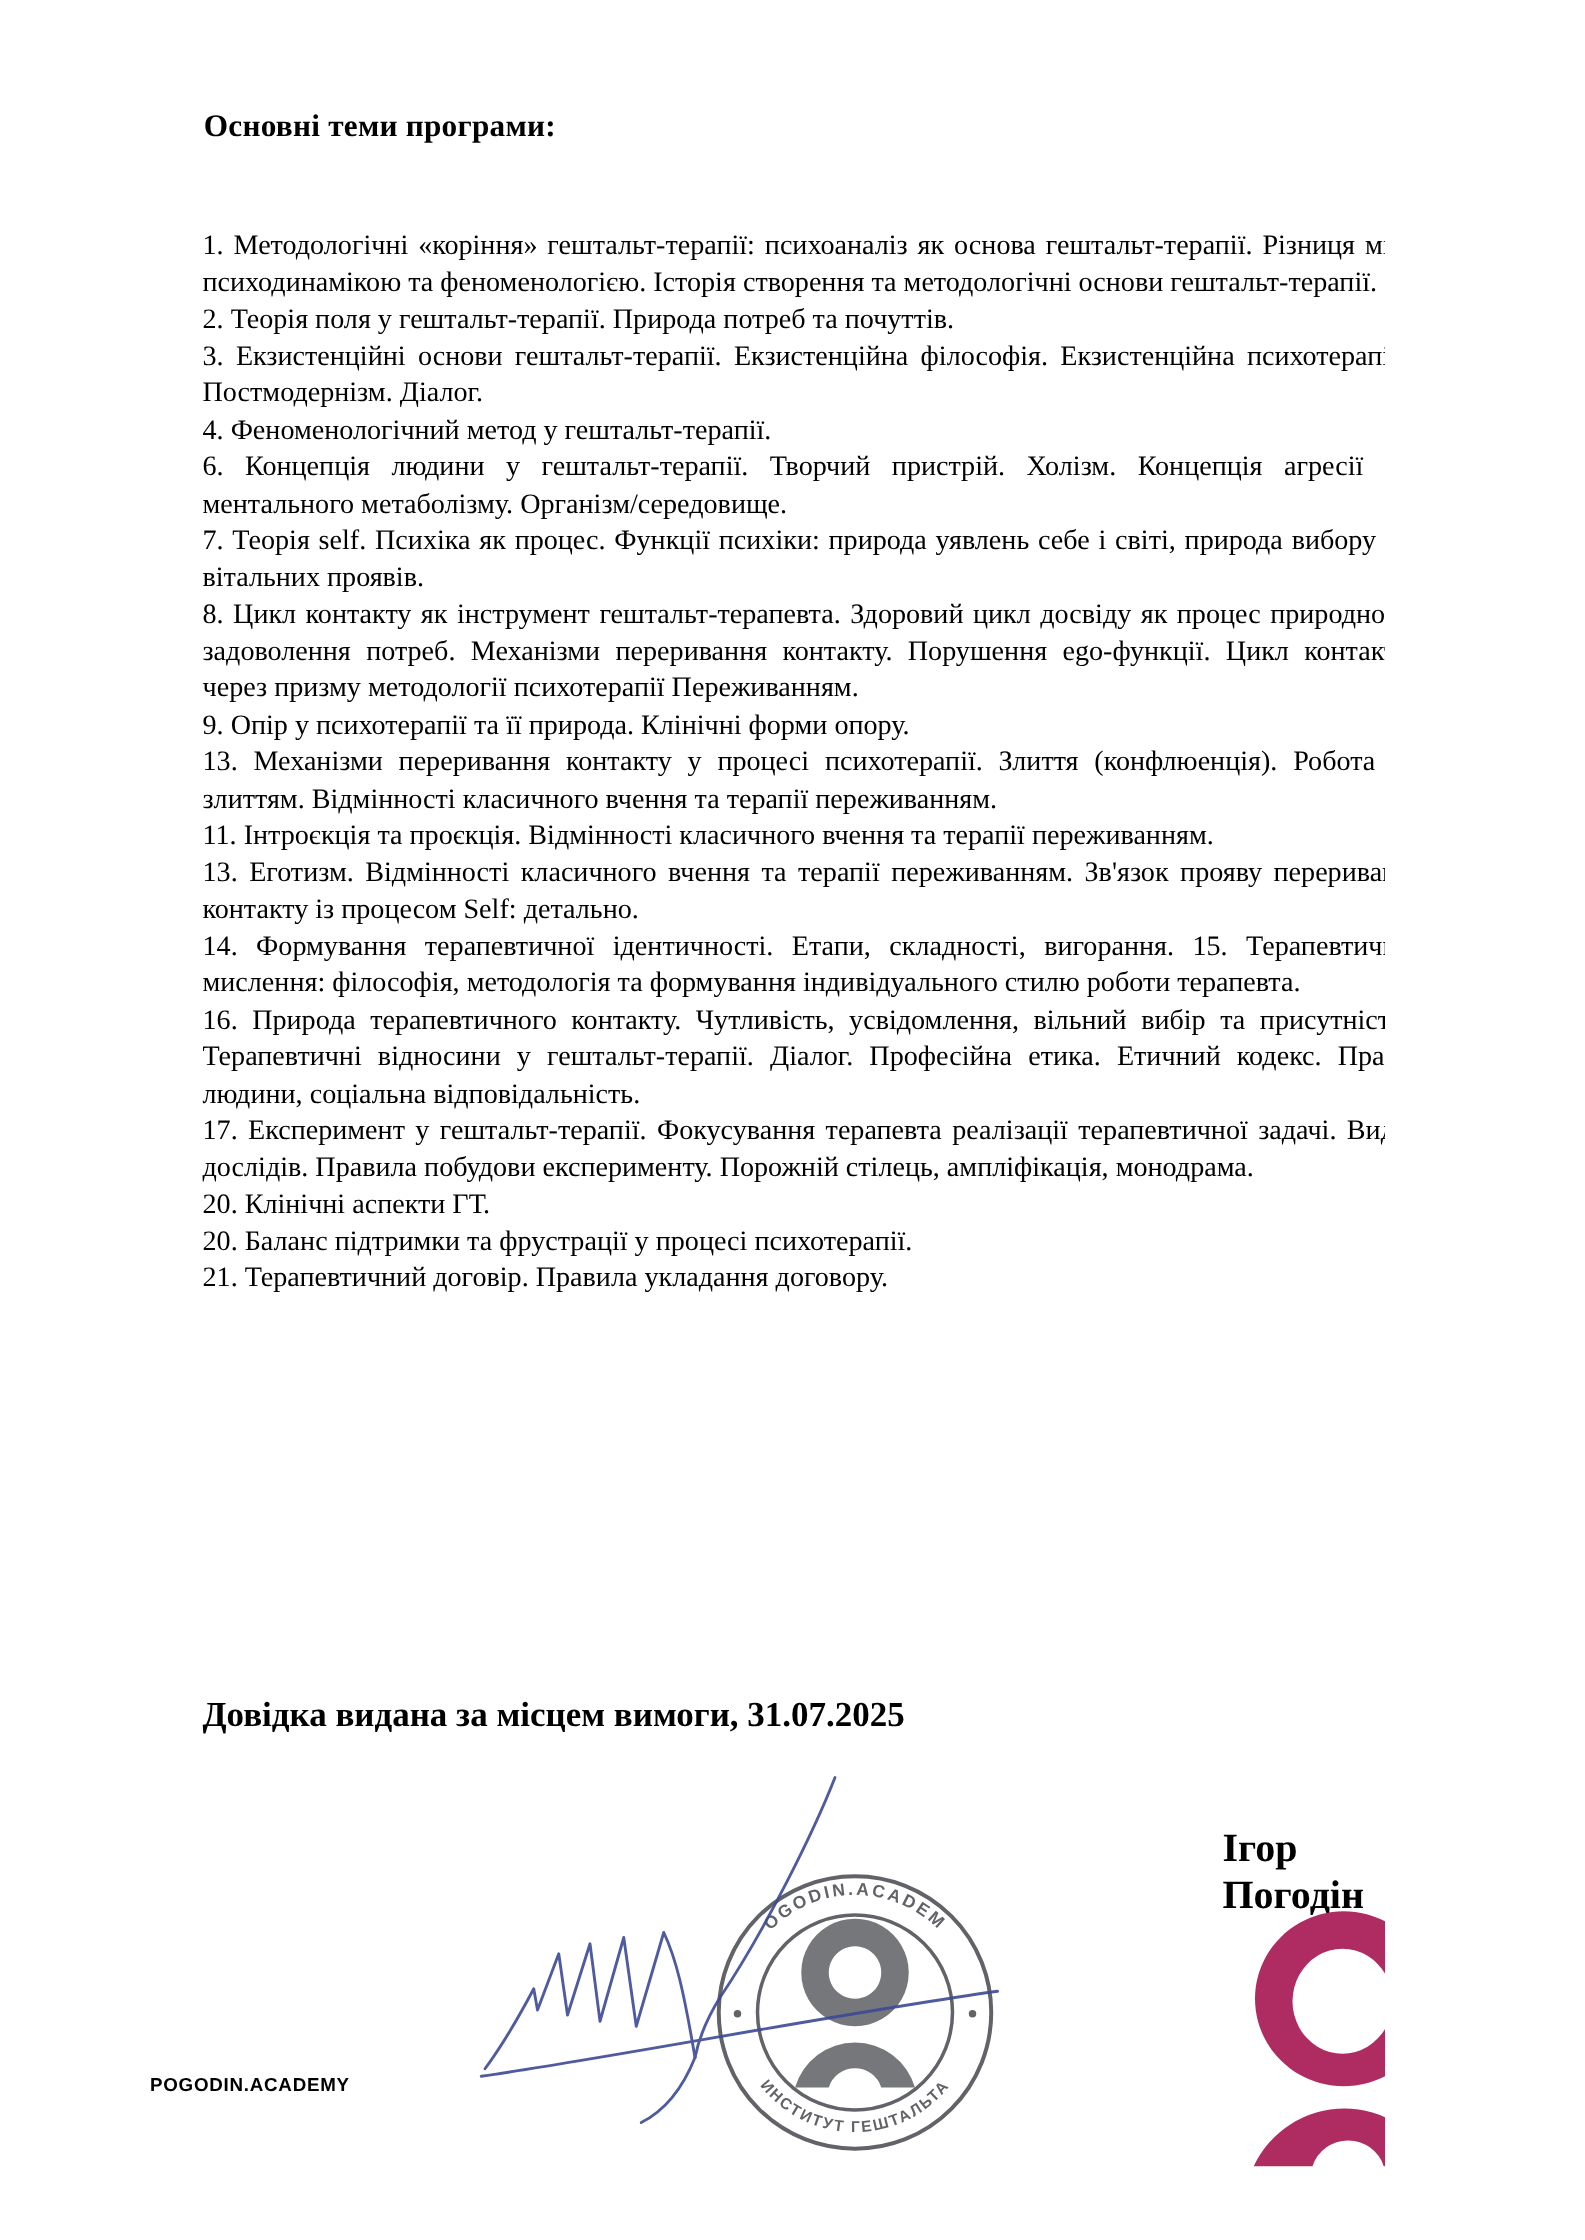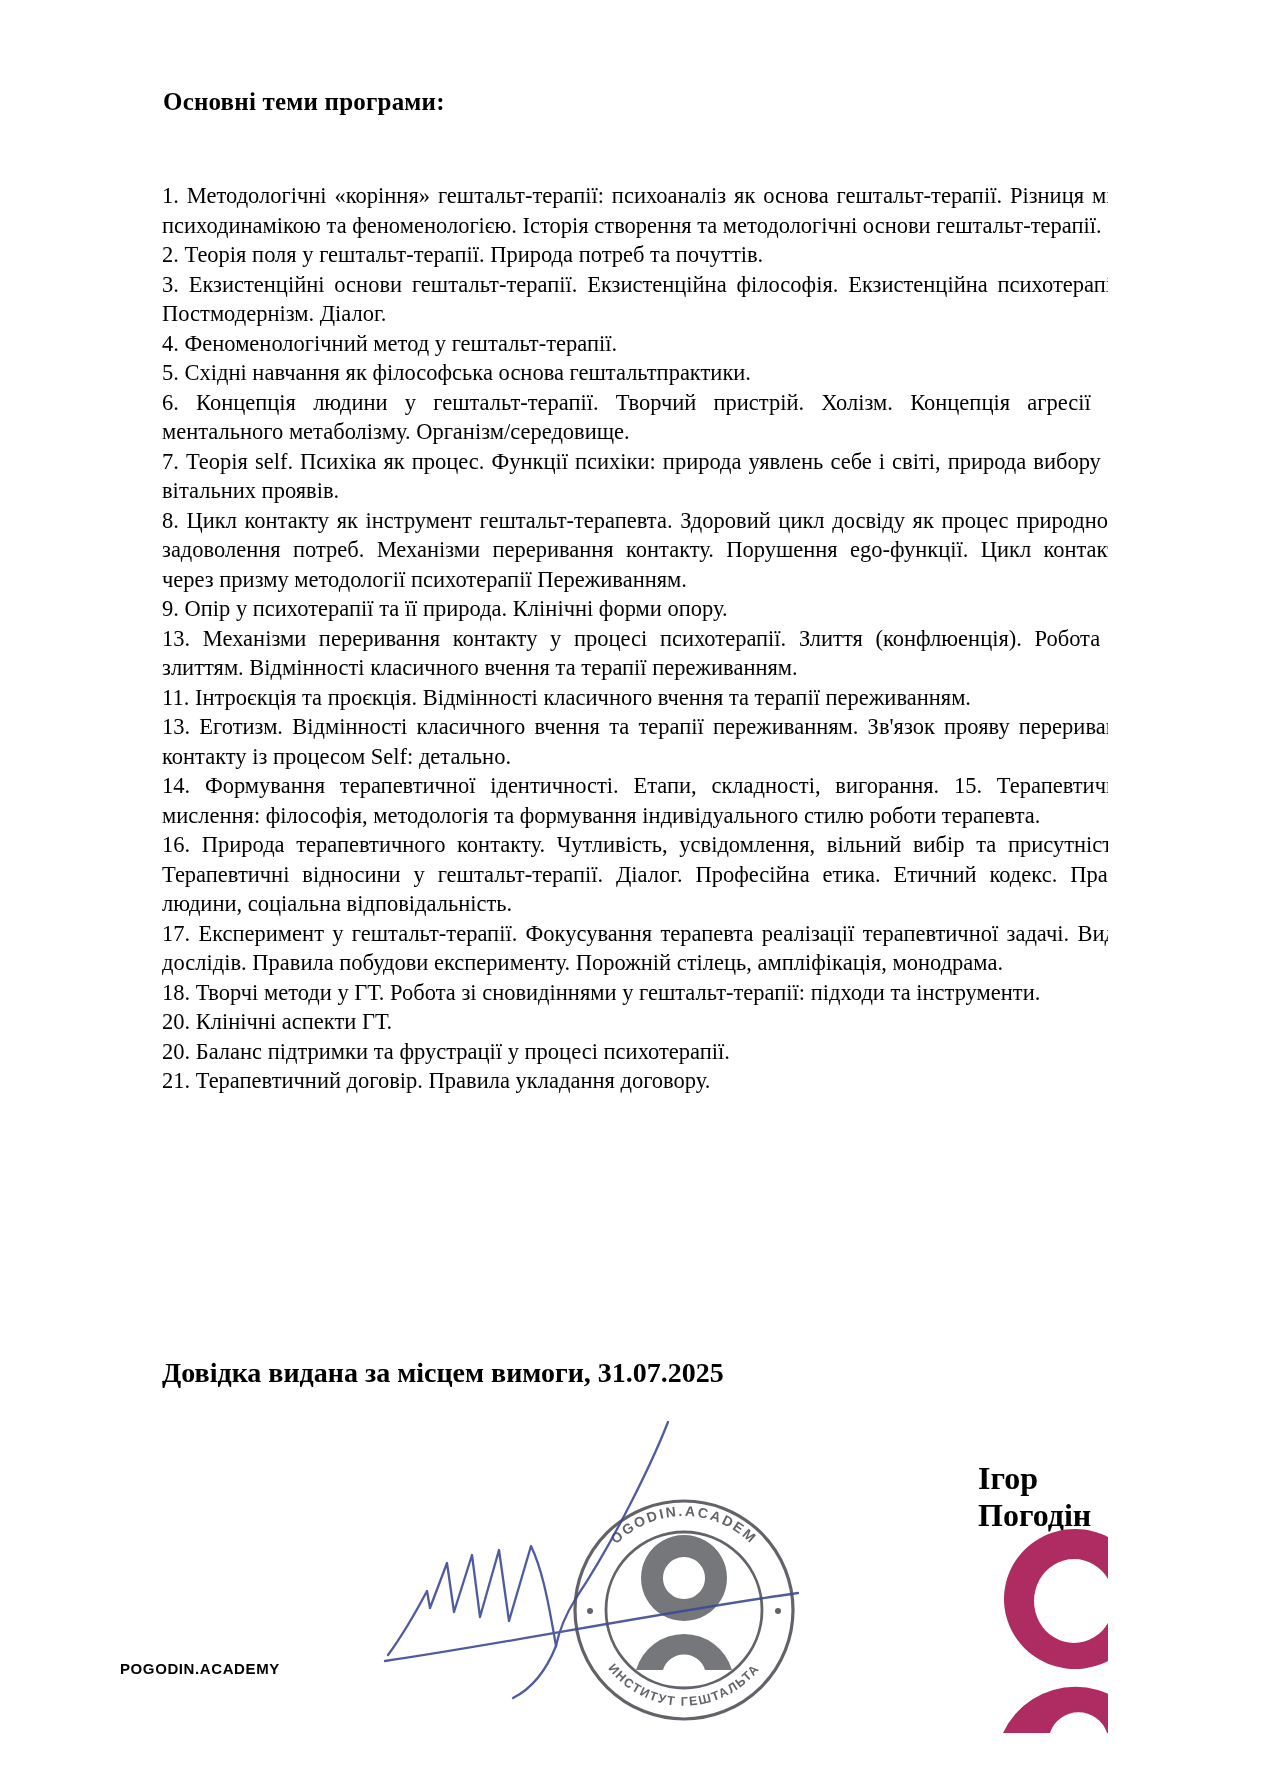--- a/index.html
+++ b/index.html
@@ -50,32 +50,30 @@
 
 <div class="page">
 
   <div class="doc-title">Основні теми програми:</div>
 
   <div class="topics">
       <p>1. Методологічні «коріння» гештальт-терапії: психоаналіз як основа гештальт-терапії. Різниця між психодинамікою та феноменологією. Історія створення та методологічні основи гештальт-терапії.</p>
       <p>2. Теорія поля у гештальт-терапії. Природа потреб та почуттів.</p>
       <p>3. Екзистенційні основи гештальт-терапії. Екзистенційна філософія. Екзистенційна психотерапія. Постмодернізм. Діалог.</p>
       <p>4. Феноменологічний метод у гештальт-терапії.</p>
-      <p>5. Східні навчання як філософська основа гештальтпрактики.</p>
       <p>6. Концепція людини у гештальт-терапії. Творчий пристрій. Холізм. Концепція агресії та ментального метаболізму. Організм/середовище.</p>
       <p>7. Теорія self. Психіка як процес. Функції психіки: природа уявлень себе і світі, природа вибору та вітальних проявів.</p>
       <p>8. Цикл контакту як інструмент гештальт-терапевта. Здоровий цикл досвіду як процес природного задоволення потреб. Механізми переривання контакту. Порушення ego-функції. Цикл контакту через призму методології психотерапії Переживанням.</p>
       <p>9. Опір у психотерапії та її природа. Клінічні форми опору.</p>
       <p>13. Механізми переривання контакту у процесі психотерапії. Злиття (конфлюенція). Робота зі злиттям. Відмінності класичного вчення та терапії переживанням.</p>
       <p>11. Інтроєкція та проєкція. Відмінності класичного вчення та терапії переживанням.</p>
       <p>13. Еготизм. Відмінності класичного вчення та терапії переживанням. Зв'язок прояву переривань контакту із процесом Self: детально.</p>
       <p>14. Формування терапевтичної ідентичності. Етапи, складності, вигорання. 15. Терапевтичне мислення: філософія, методологія та формування індивідуального стилю роботи терапевта.</p>
       <p>16. Природа терапевтичного контакту. Чутливість, усвідомлення, вільний вибір та присутність. Терапевтичні відносини у гештальт-терапії. Діалог. Професійна етика. Етичний кодекс. Права людини, соціальна відповідальність.</p>
       <p>17. Експеримент у гештальт-терапії. Фокусування терапевта реалізації терапевтичної задачі. Види дослідів. Правила побудови експерименту. Порожній стілець, ампліфікація, монодрама.</p>
-      <p>18. Творчі методи у ГТ. Робота зі сновидіннями у гештальт-терапії: підходи та інструменти.</p>
       <p>20. Клінічні аспекти ГТ.</p>
       <p>20. Баланс підтримки та фрустрації у процесі психотерапії.</p>
       <p>21. Терапевтичний договір. Правила укладання договору.</p>
     </div>
 
   <div class="issued-line">Довідка видана за місцем вимоги, 31.07.2025</div>
 
 
   <div class="signer-name">Ігор Погодін</div>
 

